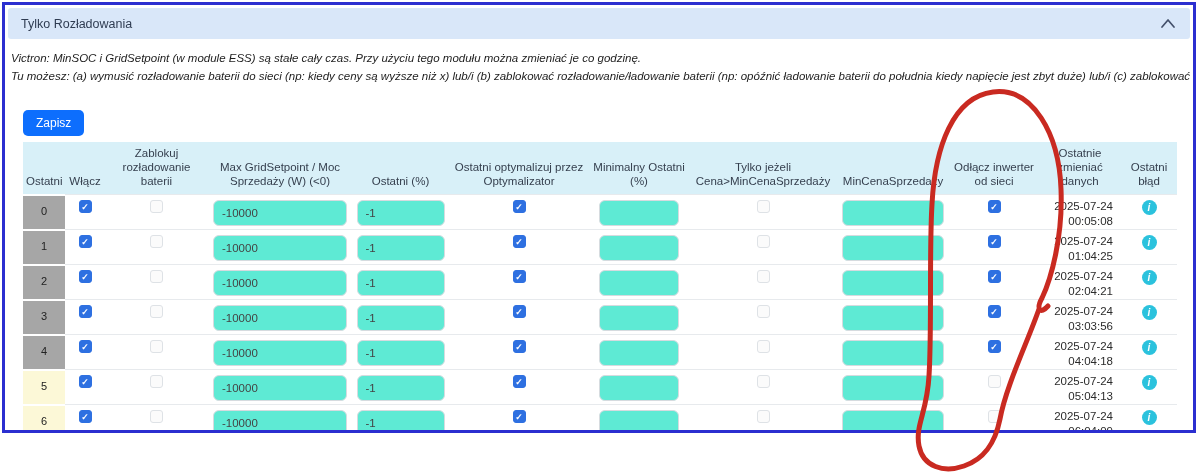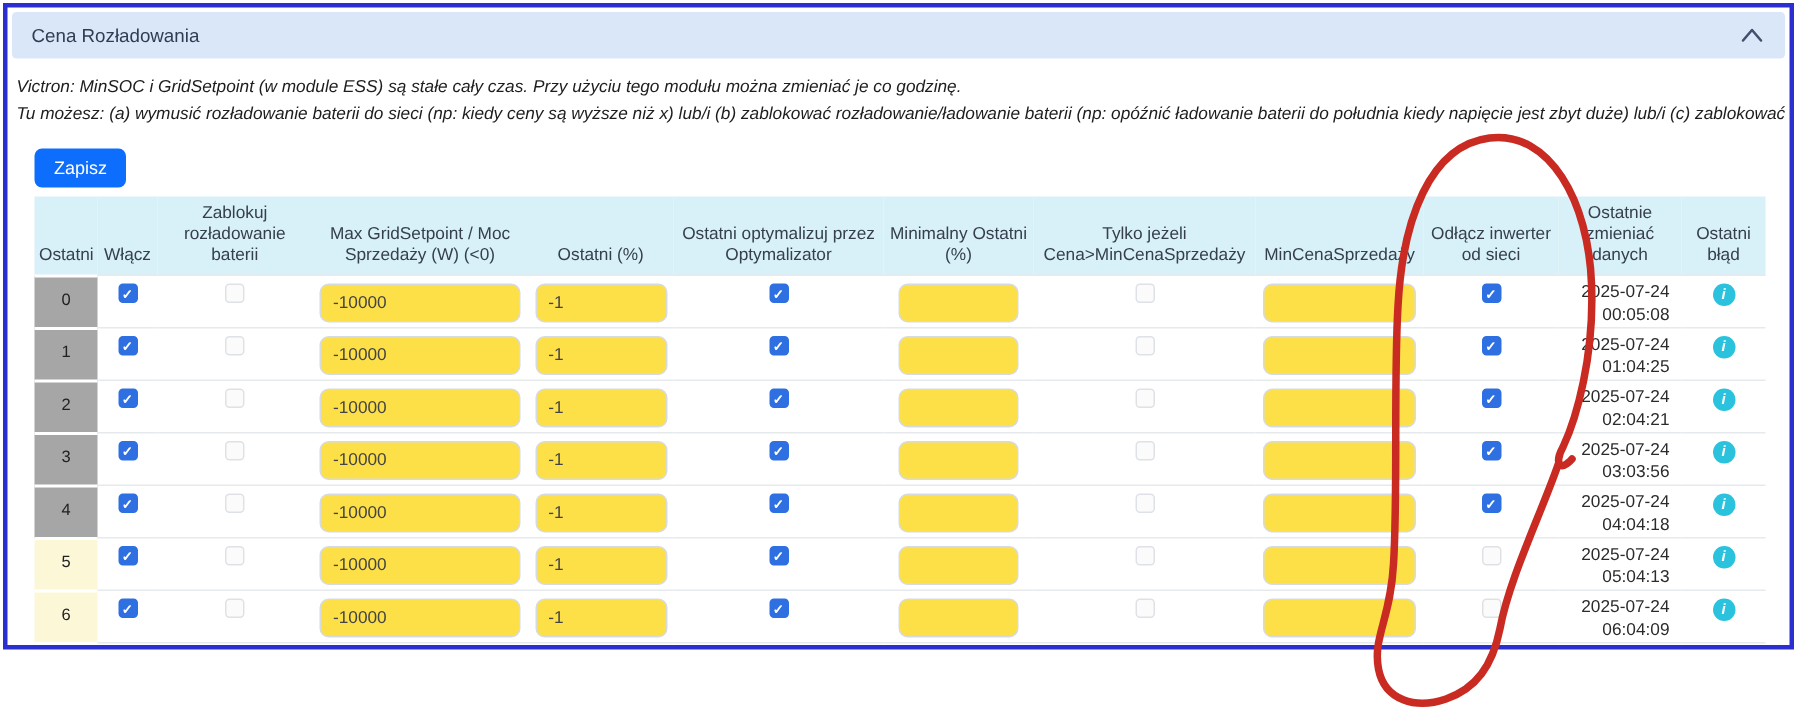--- a/index.html
+++ b/index.html
@@ -9,21 +9,21 @@
 
   .window { position:absolute; left:2px; top:2px; width:1194px; height:431px;
             border:3px solid #2b2fd0; background:#fff; overflow:hidden; }
 
   .panel-header { margin:3px 3px 0 3px; height:31px; background:#d9e7f9;
                   border-radius:3px; display:flex; align-items:center;
                   justify-content:space-between; padding:0 14px 0 13px; }
   .panel-title { font-size:12.5px; color:#2f3c52; }
   .chevron { display:flex; align-items:center; cursor:pointer; }
 
-  .desc { margin:11px 0 1px 6px; font-style:italic; font-size:11.5px;
+  .desc { margin:11px 0 12px 6px; font-style:italic; font-size:11.5px;
           color:#1d1d1d; line-height:17.5px; white-space:nowrap; }
 
   .save-btn { display:inline-block; margin:13px 0 0 18px; background:#0d6efd;
               color:#fff; border:none; border-radius:5px; padding:6px 13px;
               font-size:12px; font-family:inherit; cursor:pointer; }
 
   table { margin:6px 0 0 18px; border-collapse:collapse; table-layout:fixed;
           width:1154px; font-size:11.5px; }
   thead th { background:#d8f0f8; color:#353f4e; font-weight:400;
              vertical-align:bottom; padding:4px 3px 6px;
@@ -34,41 +34,41 @@
   td.hour.gray { background:#a6a6a6; border-top:2px solid #fff; }
   td.hour.yellow { background:#fcf8d7; border-top:2px solid #fff; }
 
   .cb { display:inline-block; width:13px; height:13px; border-radius:3px;
         background:#fbfbfb; border:1px solid #dee2e6; font-size:9px;
         line-height:12px; color:#fff; cursor:pointer; }
   .cb.checked { background:#2e70e1; border-color:#2e70e1; font-weight:bold; }
 
   .cell-input { height:26px; border:1px solid #d6dbdf; border-radius:6px;
                 padding:0 8px; font-size:11.5px; color:#444;
-                font-family:inherit; background:#fde047; outline:none; }
+                font-family:inherit; background:#5eead4; outline:none; }
   .w134{width:134px} .w88{width:88px} .w80{width:80px} .w102{width:102px}
 
   td.ts { text-align:right; padding:4px 8px 0 0; line-height:15px;
           color:#2b2b2b; font-size:11.5px; }
   .info-icon { display:inline-block; width:15px; height:15px; border-radius:50%;
                background:#2bc2dd; color:#fff; font-size:10px; font-weight:bold;
                line-height:15px; text-align:center; cursor:pointer;
                font-style:italic; }
 
   .annotation-svg { position:absolute; left:0; top:0; width:1200px; height:474px;
                     pointer-events:none; z-index:50; }
 </style>
 </head>
 <body>
 
 <div class="stage">
   <div class="window">
 
     <div class="panel-header">
-      <span class="panel-title">Cena Rozładowania</span>
+      <span class="panel-title">Tylko Rozładowania</span>
       <span class="chevron">
         <svg width="16" height="11" viewBox="0 0 16 11">
           <polyline points="2,9 8,2 14,9" fill="none" stroke="#44506b" stroke-width="1.7" stroke-linecap="round" stroke-linejoin="round"></polyline>
         </svg>
       </span>
     </div>
 
     <div class="desc">
       <div>Victron: MinSOC i GridSetpoint (w module ESS) są stałe cały czas. Przy użyciu tego modułu można zmieniać je co godzinę.</div>
       <div>Tu możesz: (a) wymusić rozładowanie baterii do sieci (np: kiedy ceny są wyższe niż x) lub/i (b) zablokować rozładowanie/ładowanie baterii (np: opóźnić ładowanie baterii do południa kiedy napięcie jest zbyt duże) lub/i (c) zablokować oddawanie prądu, gdy cena&lt;0</div>

